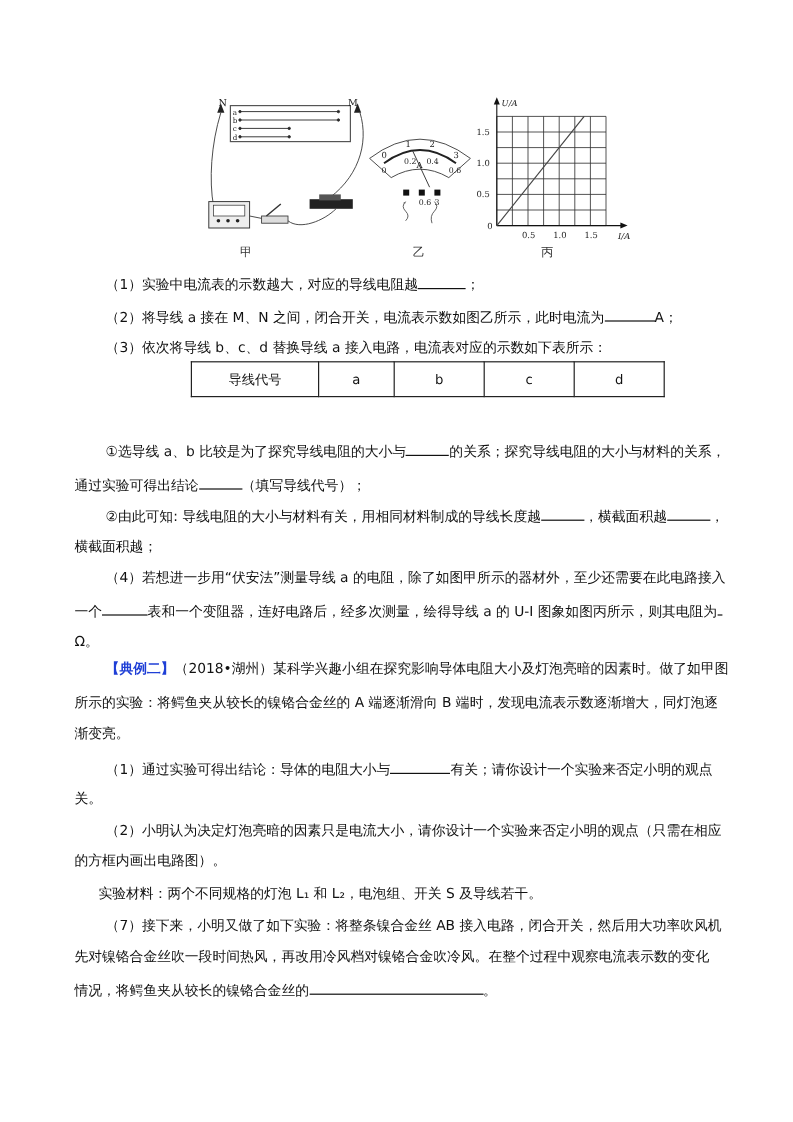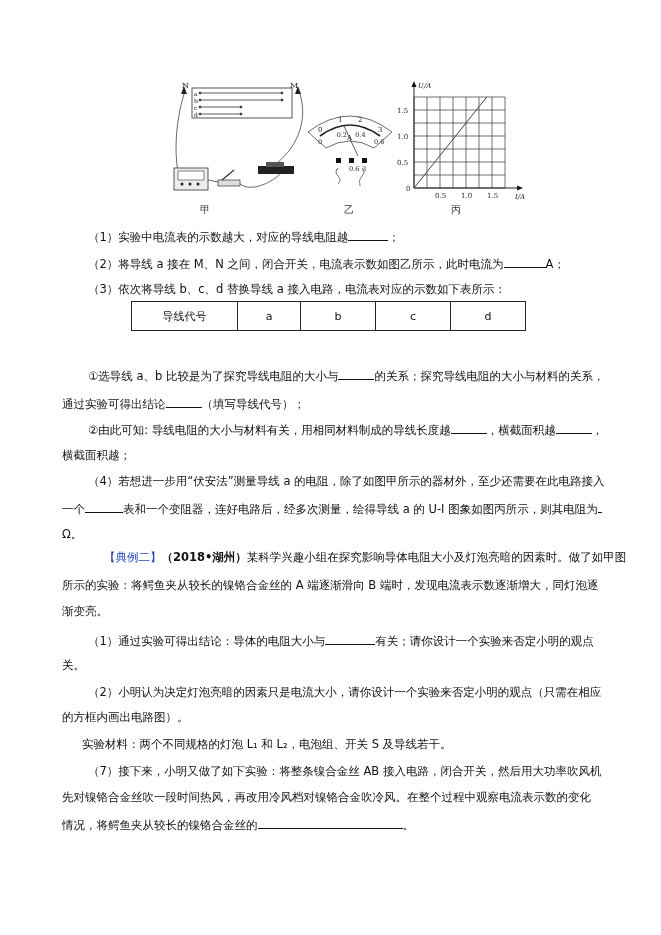--- a/index.html
+++ b/index.html
@@ -8,28 +8,28 @@
     font-family: "DejaVu Sans", sans-serif; color: #111; font-size: 11.5px;
   }
   .figure-wrap { position: absolute; left: 0; top: 0; width: 661px; height: 222px; }
   .fig-label { position: absolute; font-family: "DejaVu Serif", serif; font-size: 10px; color: #333; }
   svg text { font-family: "DejaVu Serif", serif; }
   .line { position: absolute; left: 0; width: 661px; white-space: nowrap; line-height: 16px; }
   .blank { display: inline-block; border-bottom: 1px solid #111; height: 12px; vertical-align: baseline; }
   .ind1 { padding-left: 88px; }
   .ind0 { padding-left: 62px; }
   table.data {
-    position: absolute; left: 131px; top: 301px; border-collapse: collapse;
+    position: absolute; left: 159px; top: 301px; border-collapse: collapse;
     font-size: 11px;
   }
   table.data td {
     border: 1px solid #222; height: 28px; text-align: center; padding: 0;
   }
-  .blue { color: #1f3fd6; font-weight: normal; margin-left: 16px; }
-  .bold { font-weight: bold; }
+  .blue { color: #1f3fd6; font-weight: bold; }
+  .bold { font-weight: normal; }
 </style>
 </head>
 <body>
 
 <div class="figure-wrap">
 
   <svg style="position:absolute;left:170px;top:80px;" width="140" height="120" viewBox="0 0 140 120">
     <rect x="22" y="8" width="100" height="30" fill="none" stroke="#555" stroke-width="1"></rect>
     <g id="wires-group" stroke="#333" stroke-width="0.8">
         <text x="24" y="15.5" font-size="6" fill="#222" stroke="none">a</text>

